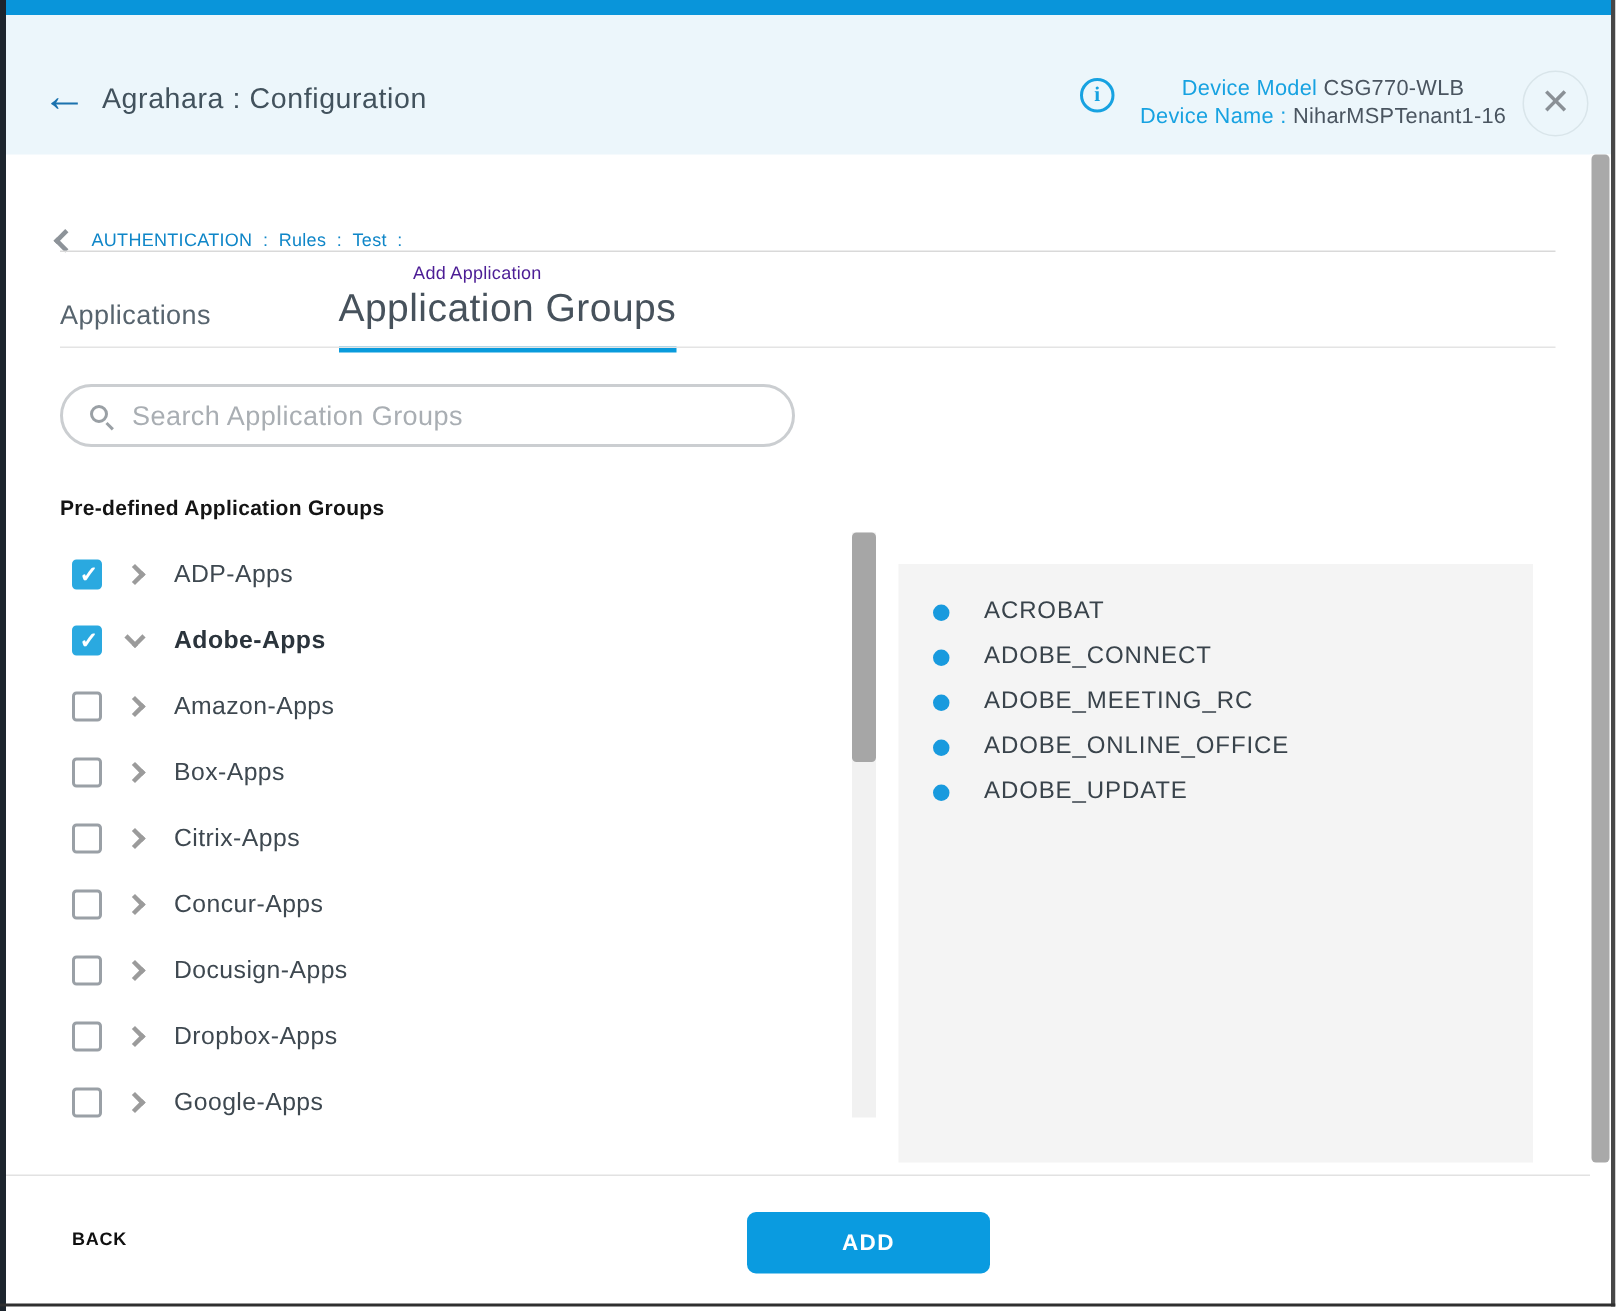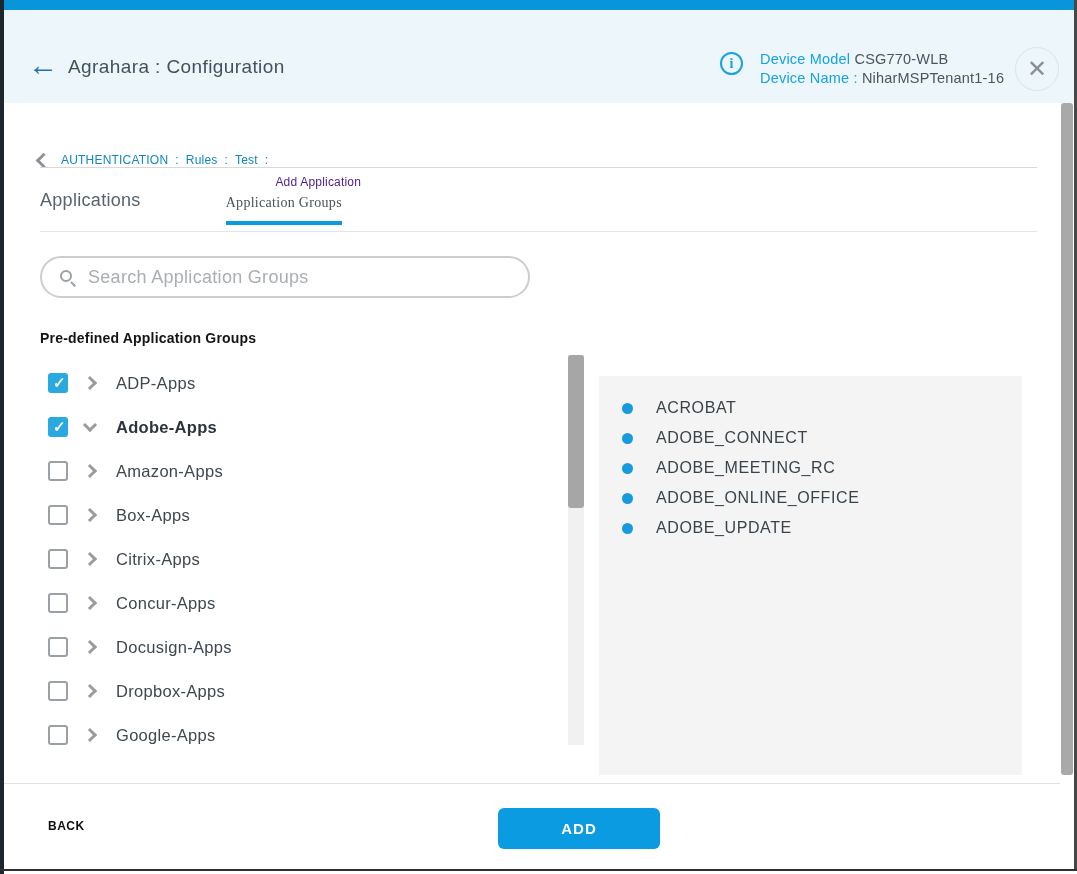--- a/index.html
+++ b/index.html
@@ -25,21 +25,21 @@
     color:#1b72ae; cursor:pointer; font-weight:bold;
   }
   .page-title {
     position:absolute; left:64px; top:46px; font-size:19px; color:#42525d; letter-spacing:0.4px;
   }
   .info-icon {
     position:absolute; left:716px; top:42px; width:23px; height:23px; border-radius:50%;
     border:2px solid #17a2e1; color:#17a2e1; font-size:14px; font-weight:bold;
     display:flex; align-items:center; justify-content:center; font-family:"Liberation Serif", serif;
   }
-  .device-info { position:absolute; left:756px; top:40px; font-size:14.5px; line-height:19px; letter-spacing:0.2px; }
+  .device-info { position:absolute; left:756px; top:40px; font-size:14.5px; line-height:19px; letter-spacing:0.2px;text-align:center; }
   .device-info .lbl { color:#17a2e1; }
   .device-info .val { color:#4a5560; }
   .close-btn {
     position:absolute; left:1011px; top:37px; width:44px; height:44px; border-radius:50%;
     border:1px solid #d9e5ea; display:flex; align-items:center; justify-content:center; cursor:pointer;
   }
   .close-btn span { color:#8a9096; font-size:24px; line-height:24px; }
 
   
   .breadcrumb { position:absolute; left:38px; top:131px; font-size:12px; letter-spacing:0.2px; display:flex; align-items:center; }
@@ -48,21 +48,21 @@
     transform: rotate(45deg); margin-right:12px; margin-top:1px;
   }
   .bc-link { color:#0f86c8; cursor:pointer; }
   .bc-sep  { color:#0f86c8; margin:0 7px; }
   .bc-current { color:#4c1d95;margin-top:44px; }
   .divider-1 { position:absolute; left:40px; top:167px; width:997px; height:1px; background:#d9d9d9; }
 
   
   .tabs { position:absolute; left:40px; top:190px; display:flex; align-items:flex-end;gap:27px; }
   .tab { font-size:18px; color:#57646e; padding-bottom:14px; margin-right:58px; cursor:pointer; letter-spacing:0.3px; }
-  .tab.active { font-size:14px; color:#47525c; border-bottom:4px solid #0a9bdc; padding-bottom:10px;font-family:Liberation Serif, serif; }
+  .tab.active { font-size:26px; color:#47525c; border-bottom:4px solid #0a9bdc; padding-bottom:10px; }
   .tabs-border { position:absolute; left:40px; top:231px; width:997px; height:1px; background:#e4e4e4; }
 
   
   .search-box {
     position:absolute; left:40px; top:256px; width:490px; height:42px;
     border:2px solid #cbced1; border-radius:21px; display:flex; align-items:center; padding-left:18px; background:#fff;
   }
   .search-glass { position:relative; width:15px; height:15px; margin-right:13px; }
   .search-glass .lens { position:absolute; left:0; top:0; width:12px; height:12px; border:2px solid #9aa0a5; border-radius:50%; }
   .search-glass .handle { position:absolute; left:11px; top:11px; width:6px; height:2px; background:#9aa0a5; transform:rotate(45deg); transform-origin:left center; }

